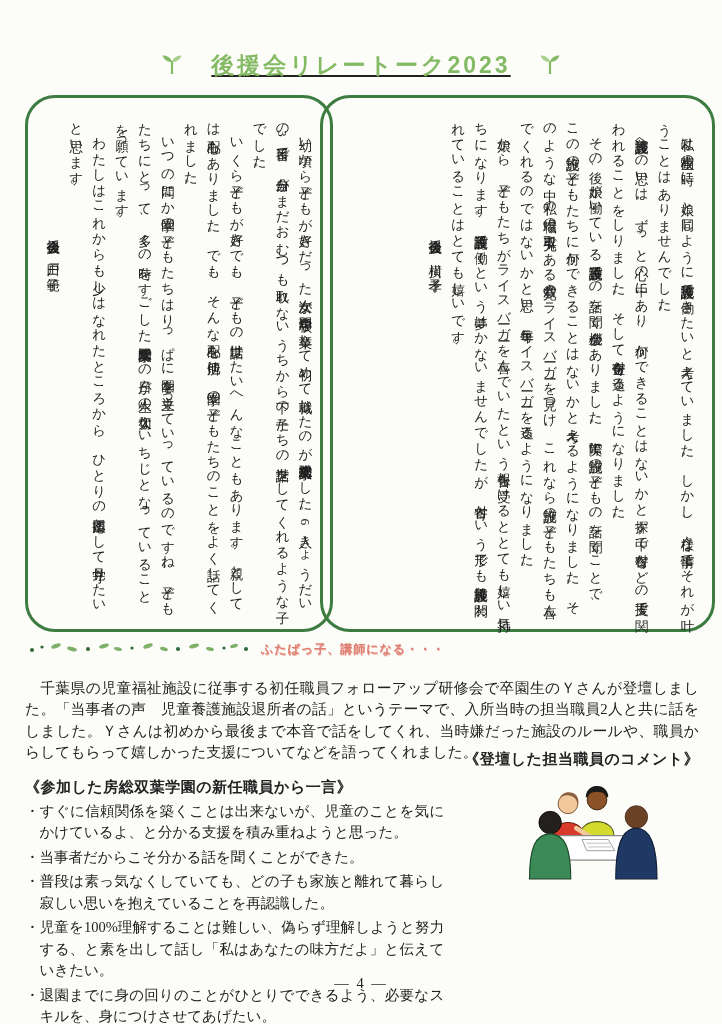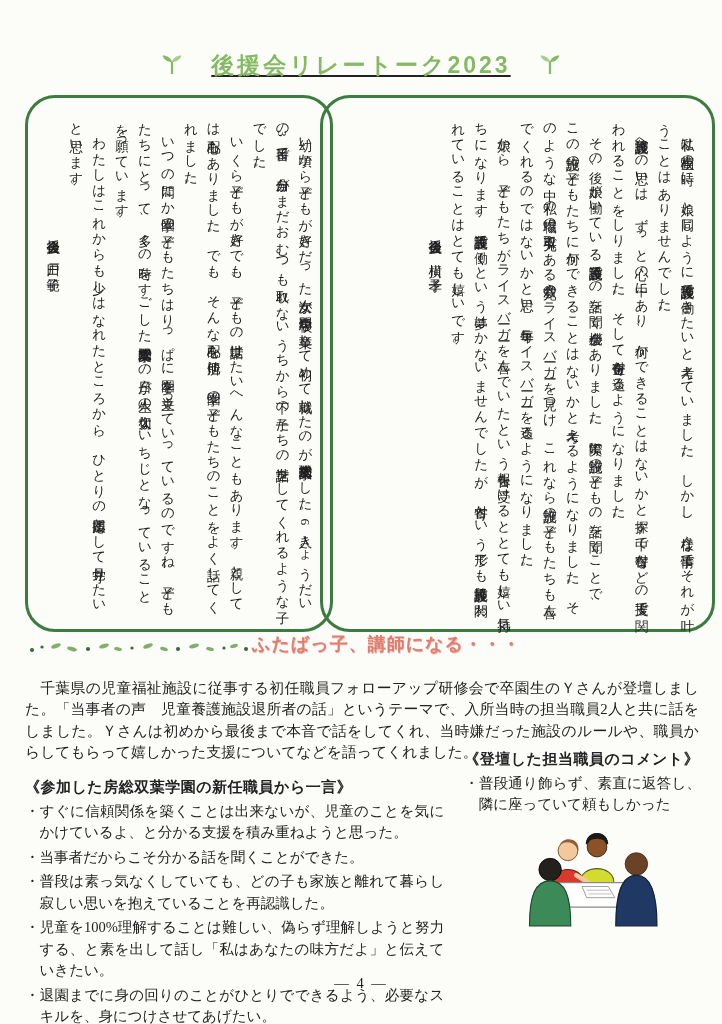--- a/index.html
+++ b/index.html
@@ -43,23 +43,23 @@
     color: #1f1f1f;
   }
   .vtext p { margin: 0; }
   .vtext p.sig { text-indent: 8.5em; }
   .sig-name { margin-inline-start: 1.6em; }
 
   
   .vine { position: absolute; left: 28px; top: 640px; }
   .section-title {
     position: absolute; left: 252px; top: 632px;
-    margin: 0;
+    margin: 9px;
     font-family: "Liberation Sans", "DejaVu Sans", sans-serif;
-    font-size: 18px; font-weight: bold;
+    font-size: 12px; font-weight: bold;
     color: #dd7e71; letter-spacing: 1px;
     text-shadow: 0.6px 0.6px 0 #f0b5ab;
   }
   .section-subtitle {
     position: absolute; right: 22px; top: 658px;
     margin: 0;
     font-family: "Liberation Sans", "DejaVu Sans", sans-serif;
     font-size: 13.5px; font-weight: bold;
     color: #8e3c32;
   }
@@ -178,21 +178,20 @@
         <li>・すぐに信頼関係を築くことは出来ないが、児童のことを気にかけているよ、と分かる支援を積み重ねようと思った。</li>
         <li>・当事者だからこそ分かる話を聞くことができた。</li>
         <li>・普段は素っ気なくしていても、どの子も家族と離れて暮らし寂しい思いを抱えていることを再認識した。</li>
         <li>・児童を100%理解することは難しい、偽らず理解しようと努力する、と素を出して話し「私はあなたの味方だよ」と伝えていきたい。</li>
         <li>・退園までに身の回りのことがひとりでできるよう、必要なスキルを、身につけさせてあげたい。</li>
       </ul>
     </div>
     <div class="col-right">
       <p class="col-heading">《登壇した担当職員のコメント》</p>
       <ul class="bullets">
-        <li>・普段通り飾らず、素直に返答し、隣に座っていて頼もしかった</li>
       </ul>
       <div class="illustration">
         <svg width="150" height="104" viewBox="0 0 160 110">
 
           <path d="M80 7 a12 12 0 0 1 12 12 l-24 0 a12 12 0 0 1 12 -12 Z" fill="#1a1a1a"></path>
           <circle cx="80" cy="22" r="10.5" fill="#8a5226" stroke="#3a2410" stroke-width="1"></circle>
           <path d="M80 7 a12 11 0 0 1 11.5 9 q-11.5 -6 -23 0 a12 11 0 0 1 11.5 -9 Z" fill="#1a1a1a"></path>
           <path d="M62 60 C62 40 98 40 98 60 Z" fill="#d3dc2e" stroke="#55591a" stroke-width="1.2"></path>
 
           <circle cx="49" cy="26" r="10.5" fill="#f3c89d" stroke="#7a512f" stroke-width="1"></circle>

